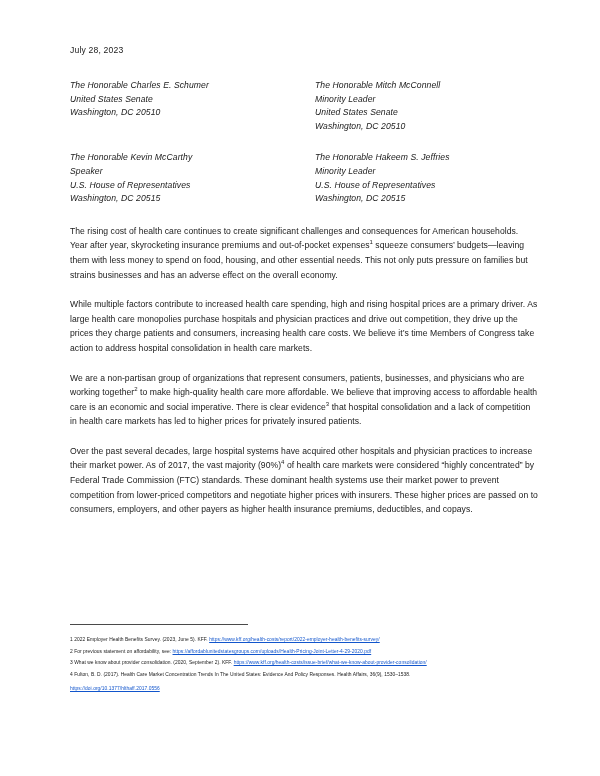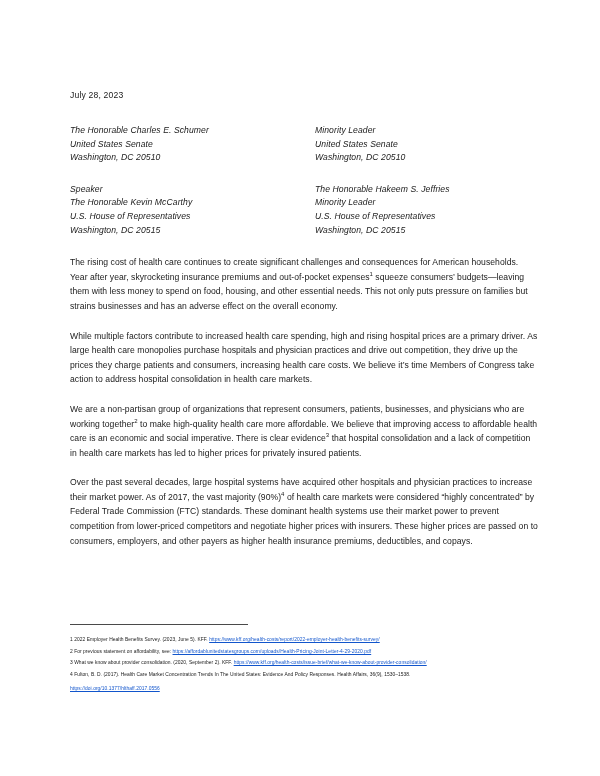--- a/index.html
+++ b/index.html
@@ -16,21 +16,21 @@
     overflow: hidden;
     position: relative;
   }
   .page {
     position: absolute;
     left: 0; top: 0;
     width: 600px;
     height: 776px;
     background: #ffffff;
     box-sizing: border-box;
-    padding: 89px 62px 0 70px;
+    padding: 44px 62px 0 70px;
   }
   .date {
     font-size: 8.6px;
     line-height: 13px;
     letter-spacing: 0.02em;
     margin-bottom: 22px;
   }
   .addr-block {
     display: flex;
     margin-bottom: 18px;
@@ -104,30 +104,31 @@
 
   <div class="date">July 28, 2023</div>
 
   <div class="addr-block">
     <div class="addr-col">
       <div class="addr-line">The Honorable Charles E. Schumer</div>
       <div class="addr-line">United States Senate</div>
       <div class="addr-line">Washington, DC 20510</div>
     </div>
     <div class="addr-col right">
+      <div class="addr-line">The Honorable Mitch McConnell</div>
       <div class="addr-line">Minority Leader</div>
       <div class="addr-line">United States Senate</div>
       <div class="addr-line">Washington, DC 20510</div>
     </div>
   </div>
 
   <div class="addr-block">
     <div class="addr-col">
+      <div class="addr-line">The Honorable Kevin McCarthy</div>
       <div class="addr-line">Speaker</div>
-      <div class="addr-line">The Honorable Kevin McCarthy</div>
       <div class="addr-line">U.S. House of Representatives</div>
       <div class="addr-line">Washington, DC 20515</div>
     </div>
     <div class="addr-col right">
       <div class="addr-line">The Honorable Hakeem S. Jeffries</div>
       <div class="addr-line">Minority Leader</div>
       <div class="addr-line">U.S. House of Representatives</div>
       <div class="addr-line">Washington, DC 20515</div>
     </div>
   </div>

